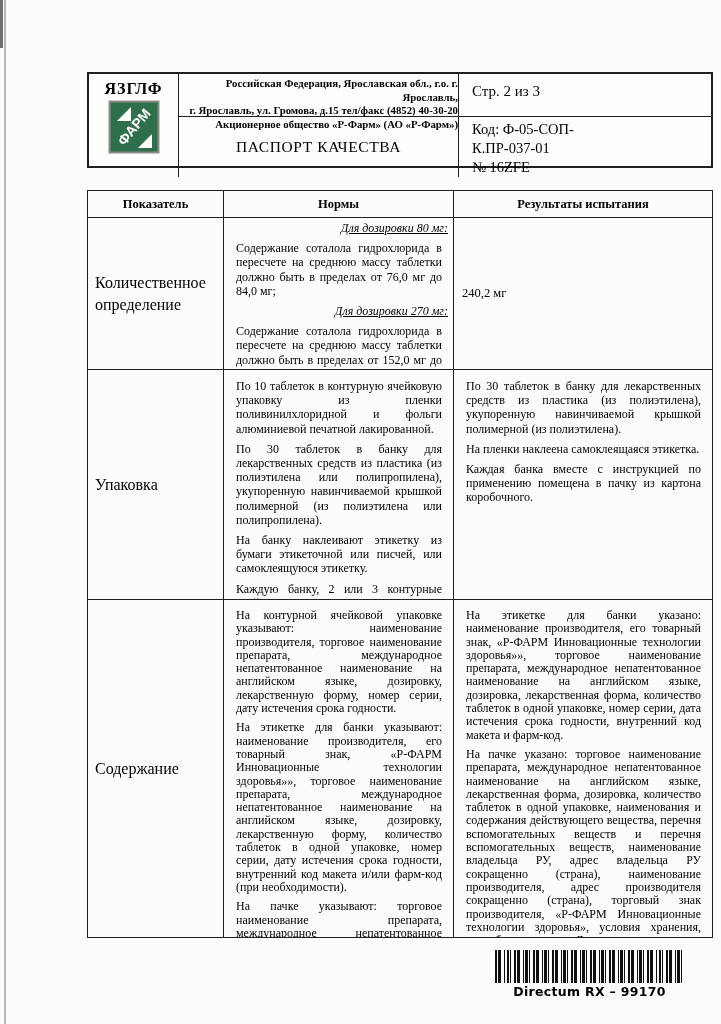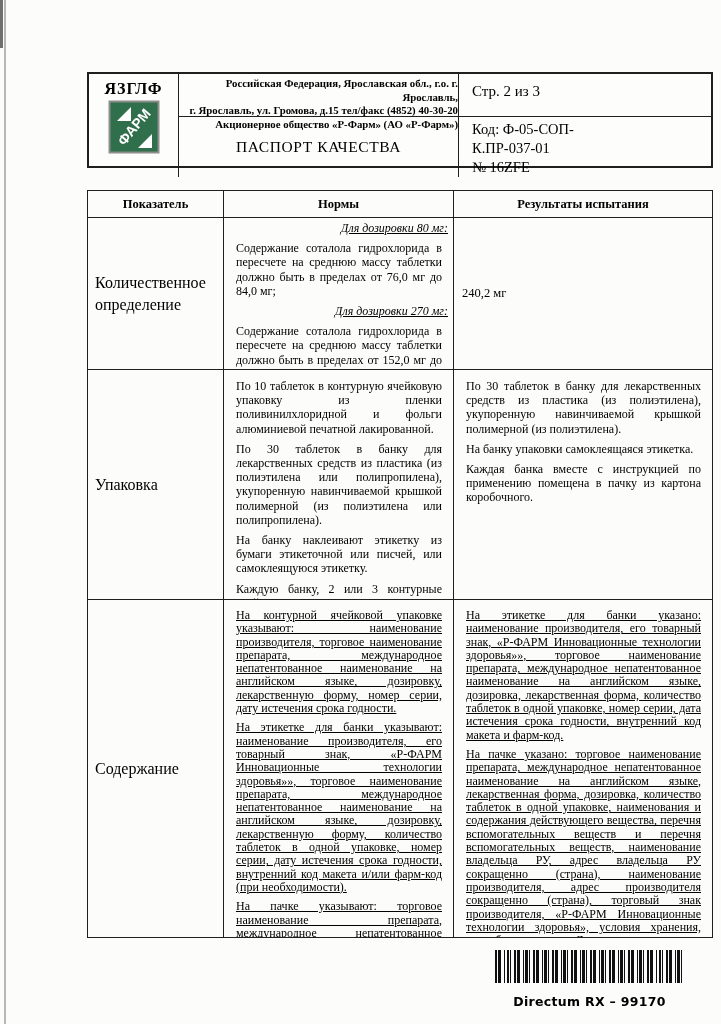--- a/index.html
+++ b/index.html
@@ -37,37 +37,37 @@
   
   .main-table { position:absolute; left:87px; top:190px; width:626px;
                 border-collapse:collapse; table-layout:fixed;border-radius:17px; }
   .main-table th, .main-table td { border:1.6px solid #1f1f1f; padding:0; vertical-align:top; }
   .main-table thead th { height:26px; font-size:12.5px; font-weight:bold; text-align:center; vertical-align:middle; }
   td.ind { vertical-align:middle; font-size:16px; line-height:1.35; padding:2px 20px 2px 7px; }
   td.res-mid { vertical-align:middle; font-size:12.5px; padding-left:8px; }
   .cellbox { overflow:hidden; padding:3px 5px 0 6px; font-size:12px; line-height:14.2px; text-align:justify; }
   .box-r1 { height:148px; }
   .box-r2 { height:226px; }
-  .box-r3 { height:334px; line-height:13.3px;text-decoration:underline; }
+  .box-r3 { height:334px; line-height:13.3px; }
   .dose-head { font-style:italic; text-decoration:underline; text-align:right; }
   p.para { margin:6px; }
   .offset-top { margin-top:56px; }
 
   
   .barcode { position:absolute; left:495px; top:950px; width:189px; text-align:center; }
   .bars { height:33px;
     background:repeating-linear-gradient(90deg,
       #101010 0 2px,  #fbfbfb 2px 3px,
       #101010 3px 6px, #fbfbfb 6px 9px,
       #101010 9px 10px,#fbfbfb 10px 11.5px,
       #101010 11.5px 14px, #fbfbfb 14px 15px,
       #101010 15px 16.5px, #fbfbfb 16.5px 19px);
   }
   .bar-label { font-family:"DejaVu Sans","Liberation Sans",sans-serif;
-               font-size:12.5px; font-weight:600; letter-spacing:.3px; margin-top:11px; }
+               font-size:12.5px; font-weight:600; letter-spacing:.3px; margin-top:1px; }
 </style>
 </head>
 <body>
 
 <div class="page">
 
   <div class="scan-line-left"></div>
   <div class="scan-corner"></div>
 
   <div class="header-box">
@@ -126,21 +126,21 @@
           <div class="cellbox box-r2">
             <p class="para">По 10 таблеток в контурную ячейковую упаковку из пленки поливинилхлоридной и фольги алюминиевой печатной лакированной.</p>
             <p class="para">По 30 таблеток в банку для лекарственных средств из пластика (из полиэтилена или полипропилена), укупоренную навинчиваемой крышкой полимерной (из полиэтилена или полипропилена).</p>
             <p class="para">На банку наклеивают этикетку из бумаги этикеточной или писчей, или самоклеящуюся этикетку.</p>
             <p class="para">Каждую банку, 2 или 3 контурные ячейковые упаковки вместе с инструкцией по применению помещают в пачку из картона коробочного.</p>
           </div>
         </td>
         <td>
           <div class="cellbox box-r2">
             <p class="para offset-top">По 30 таблеток в банку для лекарственных средств из пластика (из полиэтилена), укупоренную навинчиваемой крышкой полимерной (из полиэтилена).</p>
-            <p class="para">На банку упаковки самоклеящаяся этикетка.</p>
+            <p class="para">На пленки наклеена самоклеящаяся этикетка.</p>
             <p class="para">Каждая банка вместе с инструкцией по применению помещена в пачку из картона коробочного.</p>
           </div>
         </td>
       </tr>
 
       <tr>
         <td class="ind">Содержание</td>
         <td>
           <div class="cellbox box-r3">
             <p class="para">На контурной ячейковой упаковке указывают: наименование производителя, торговое наименование препарата, международное непатентованное наименование на английском языке, дозировку, лекарственную форму, номер серии, дату истечения срока годности.</p>

